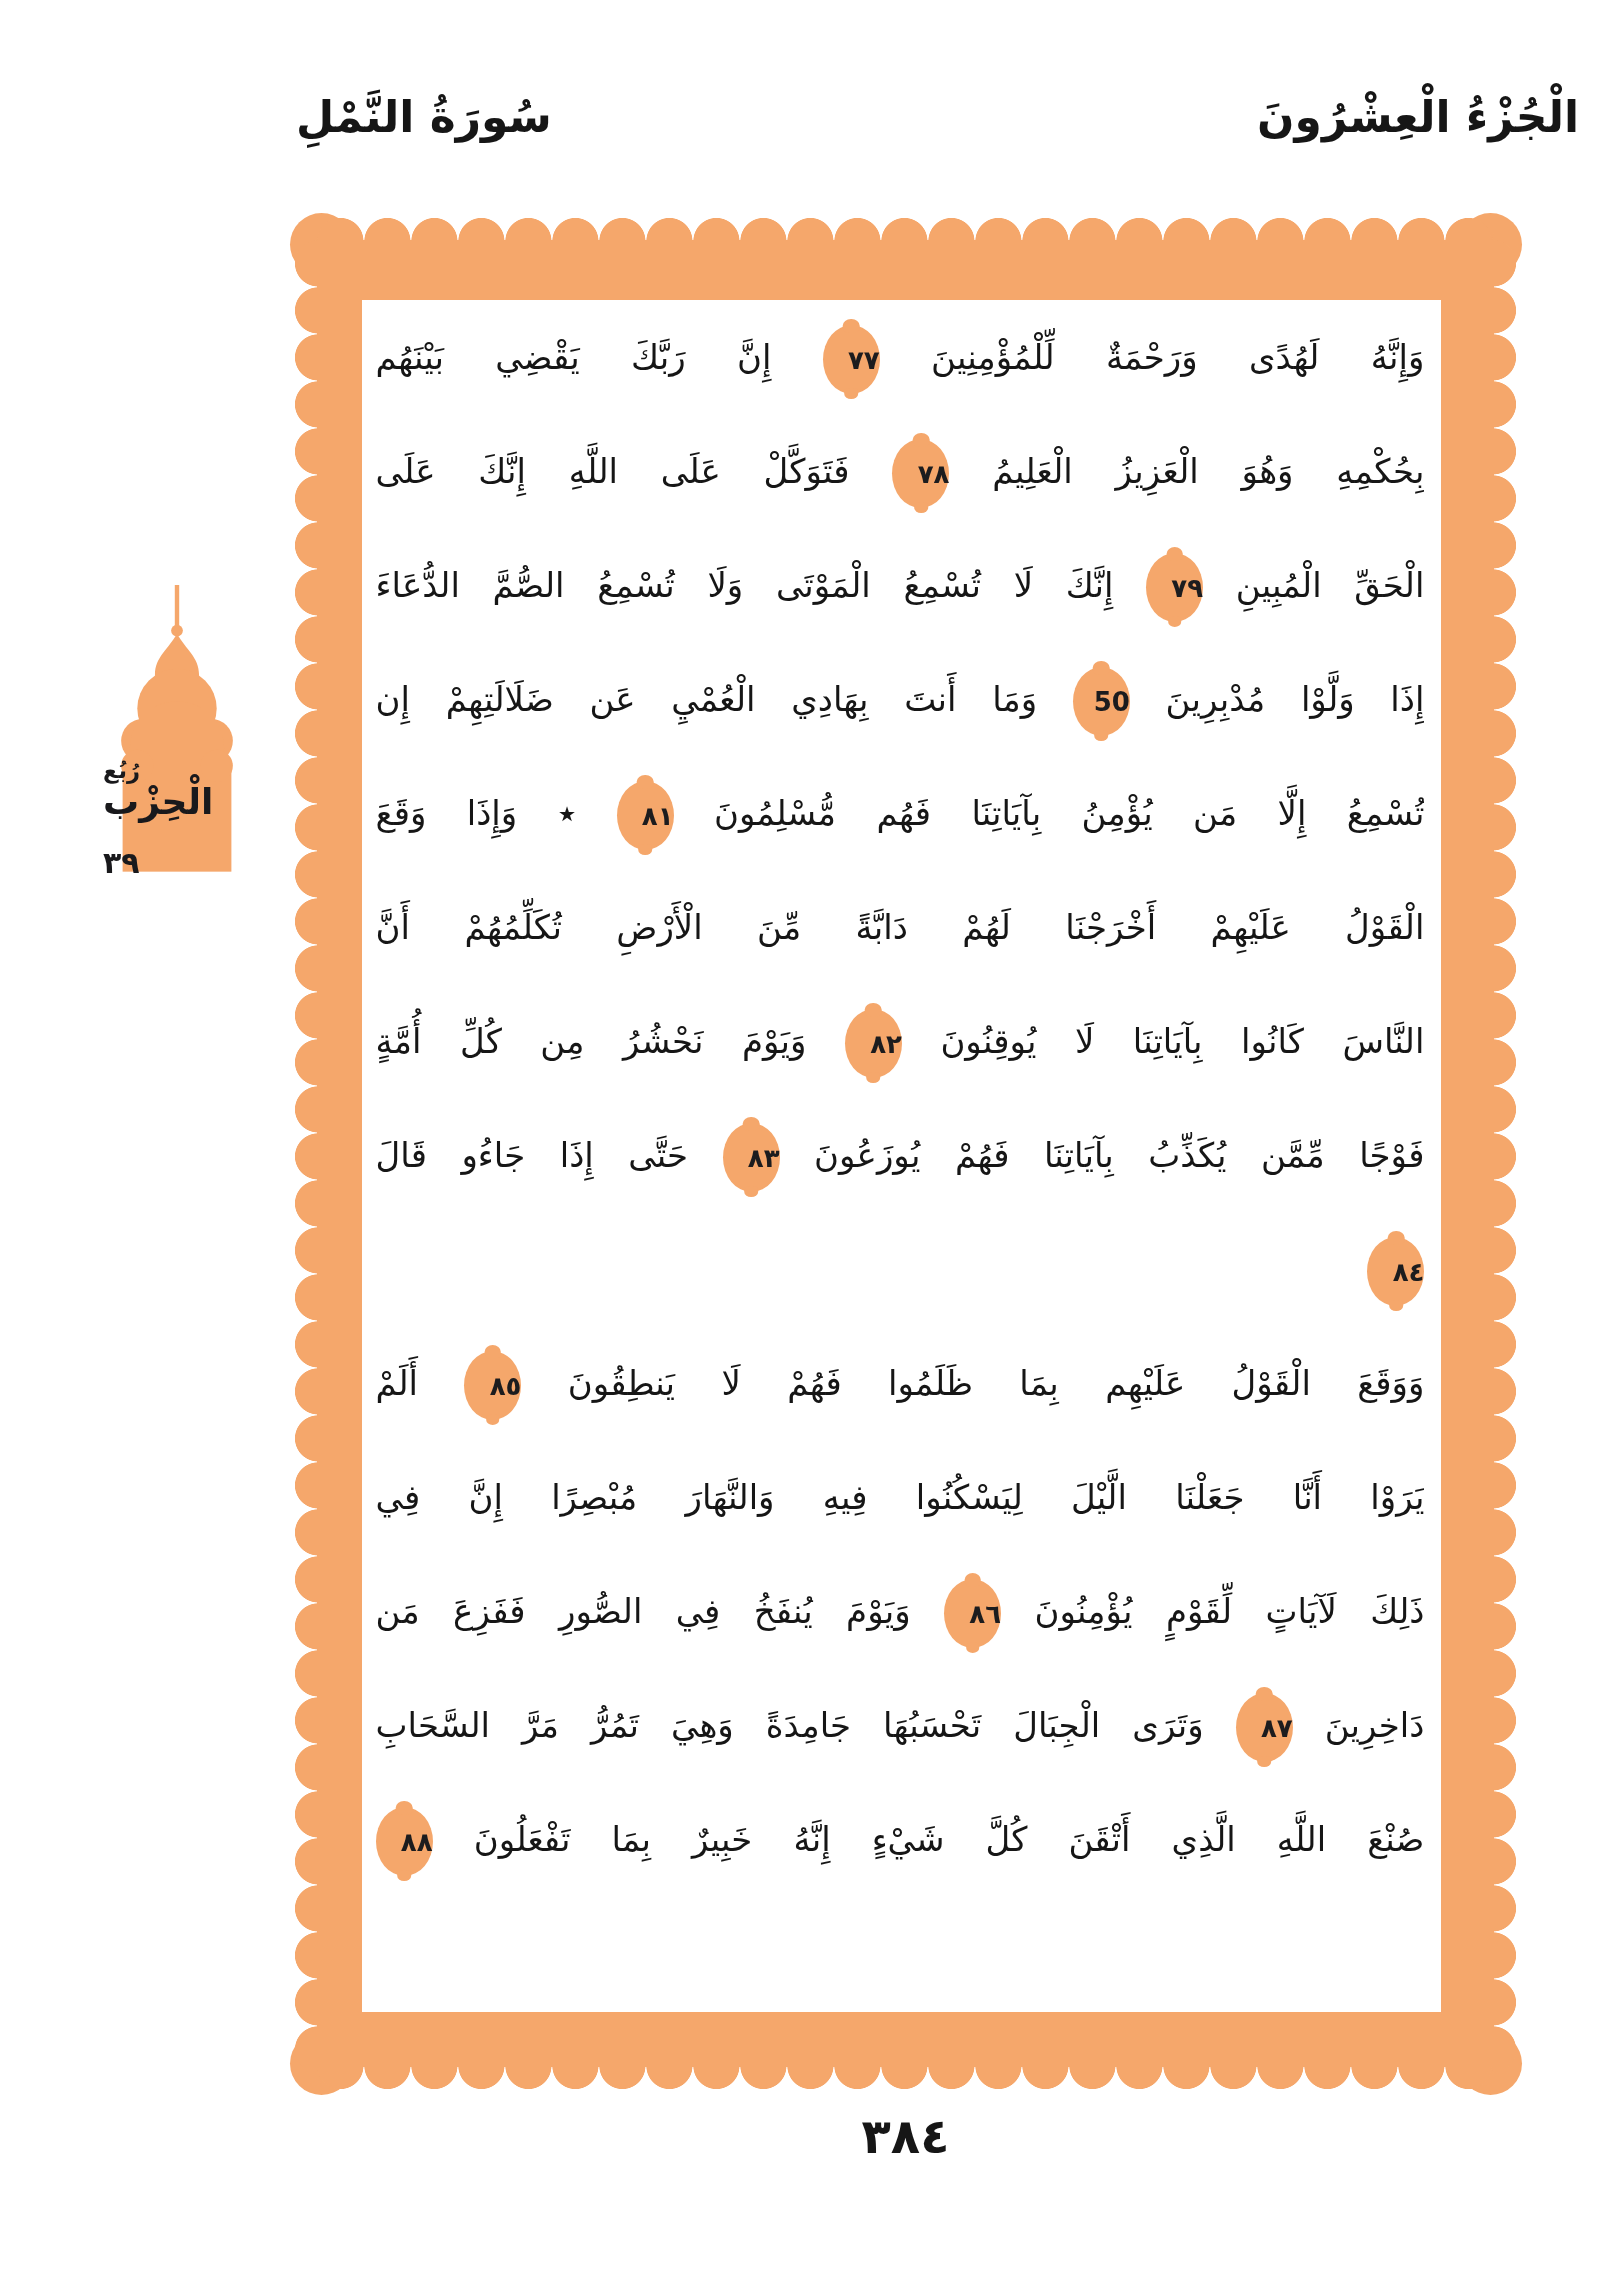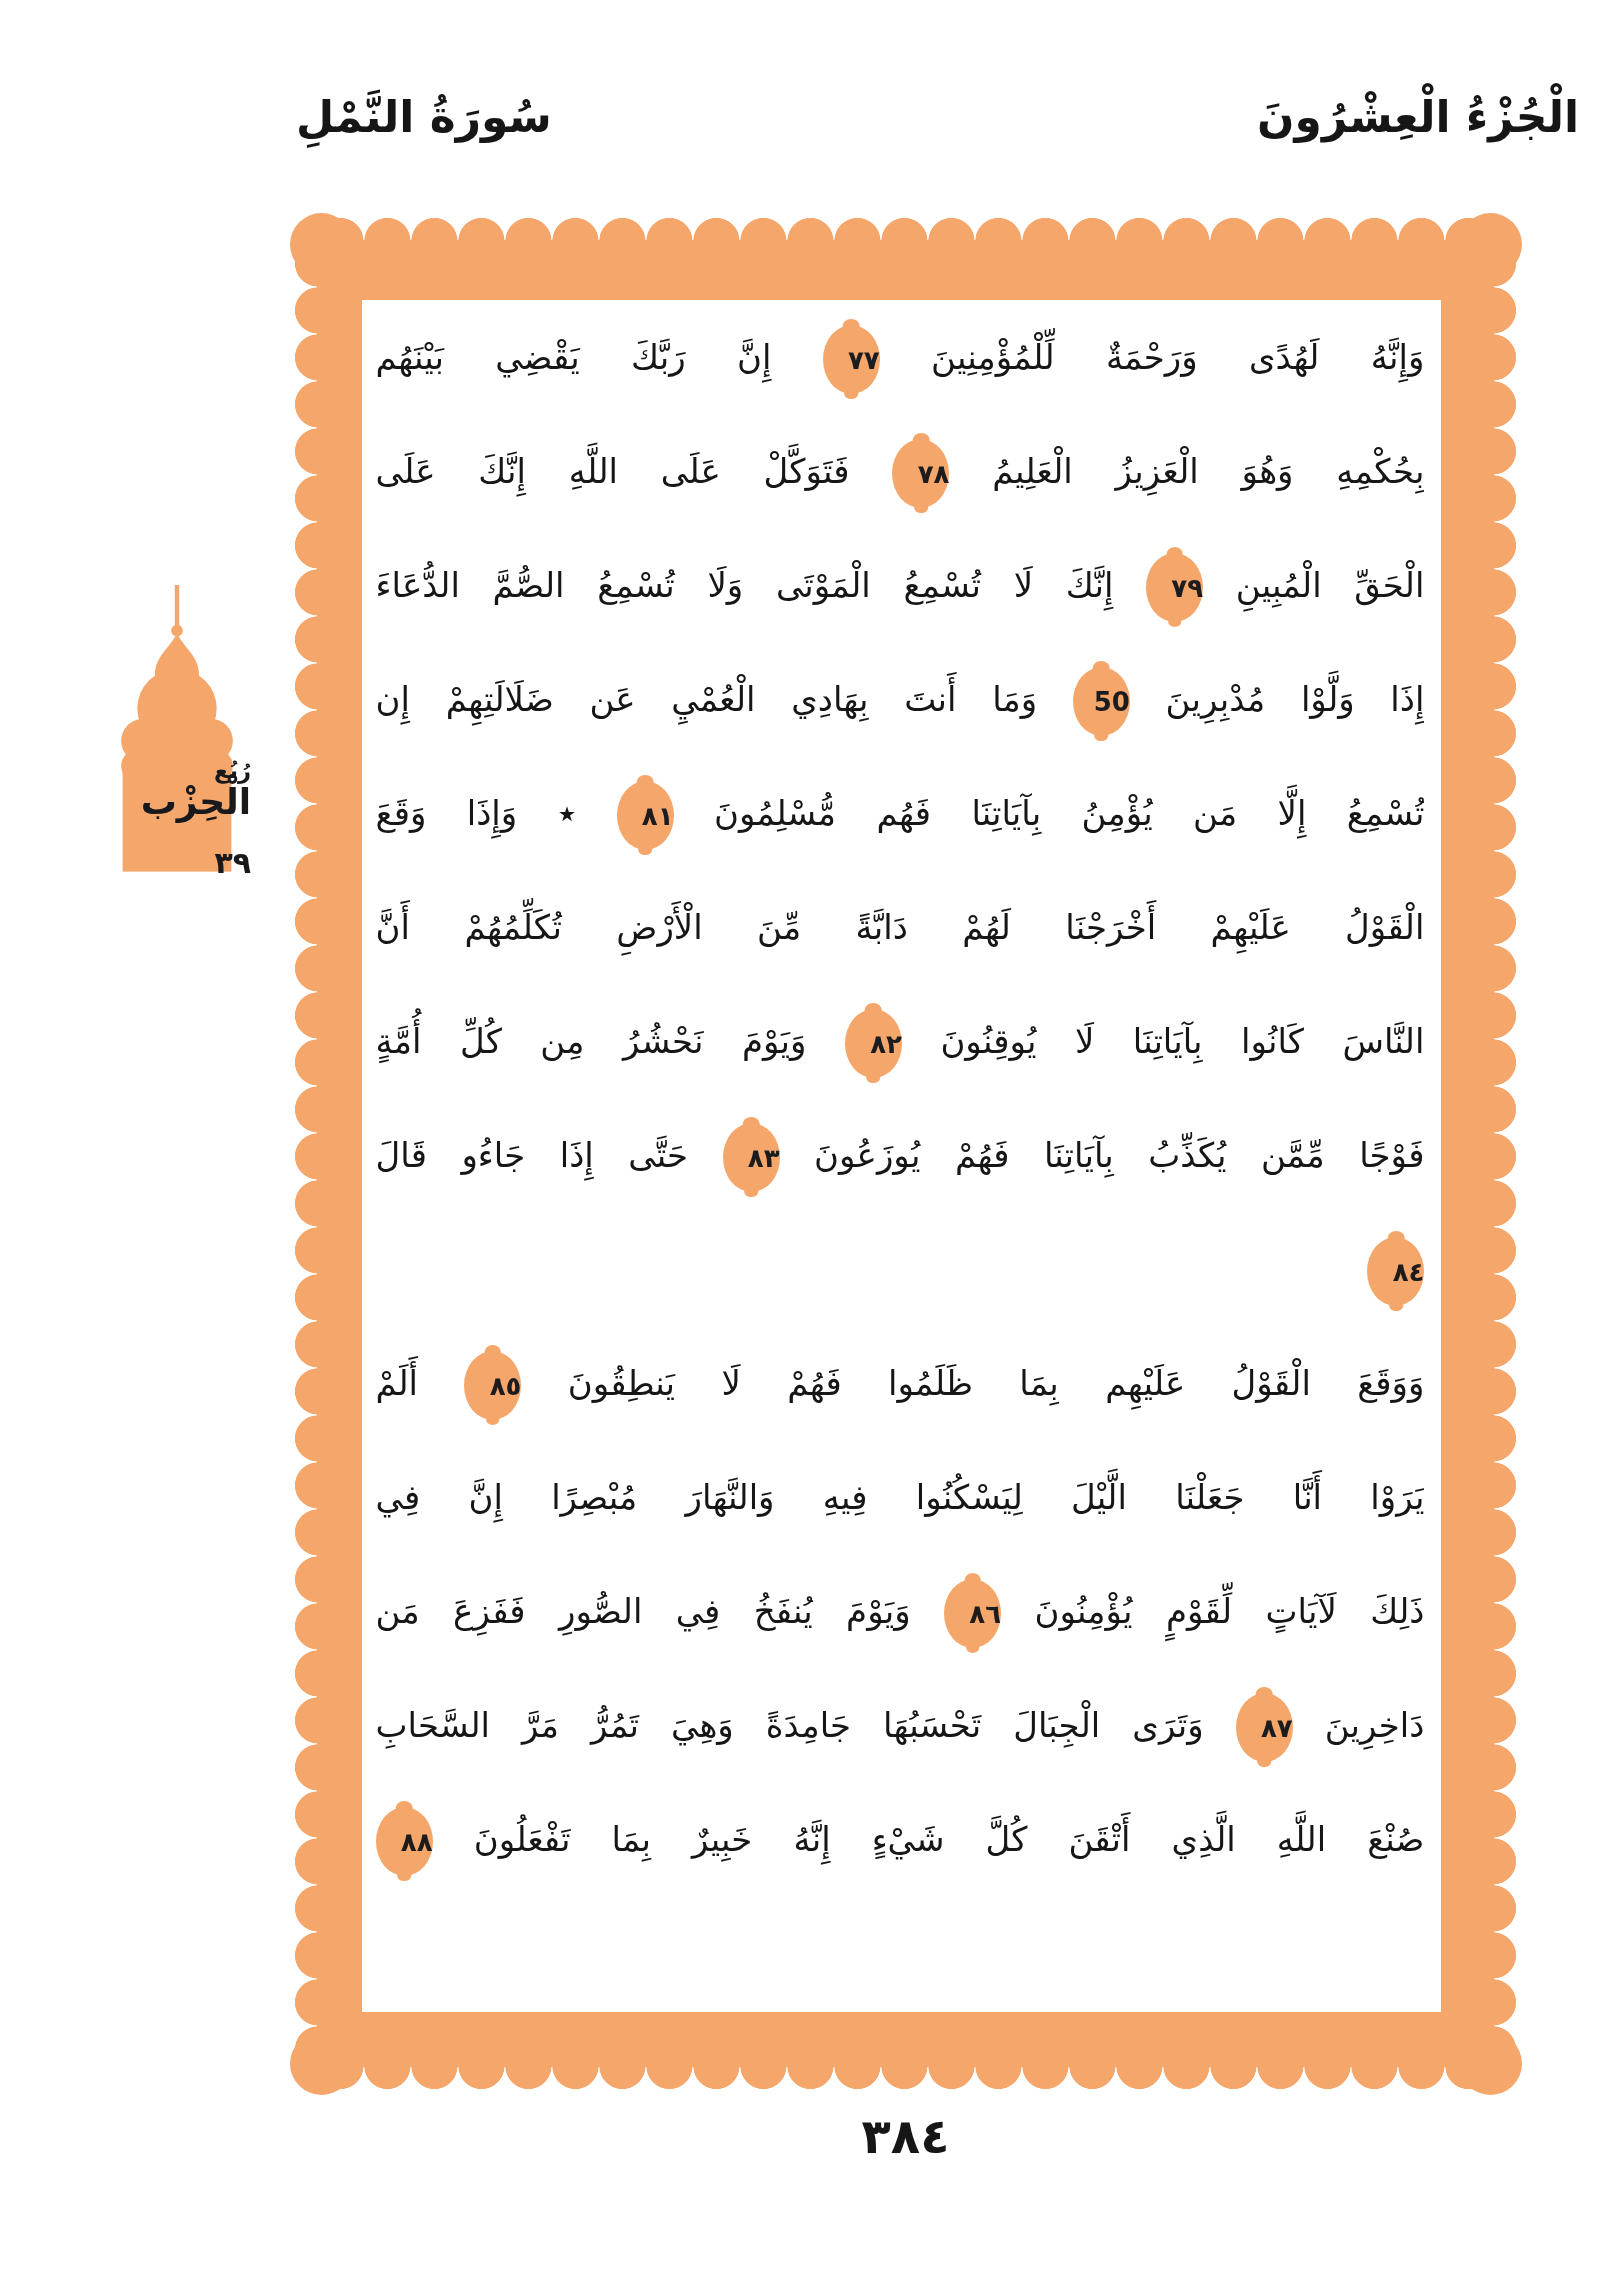--- a/index.html
+++ b/index.html
@@ -16,21 +16,21 @@
     font-size:44px; font-weight:700; direction:rtl;
   }
   .juz-title {
     position:absolute; right:26px; top:91px;
     font-size:44px; font-weight:700; direction:rtl;
   }
 
   
   .hizb-ornament { position:absolute; left:103px; top:585px; width:148px; height:294px; }
   .hizb-ornament svg { position:absolute; inset:0; width:100%; height:100%; }
-  .hizb-text { position:absolute; left:0; width:100%; text-align:right; direction:rtl; color:#19191c; }
+  .hizb-text { position:absolute; left:0; width:100%; text-align:left; direction:rtl; color:#19191c; }
   .hizb-quarter { top:172px; font-size:22.7px; font-weight:700; }
   .hizb-word    { top:196px; font-size:36px; font-weight:700; }
   .hizb-num     { top:260px; font-size:30px; font-weight:700; }
 
   
   .frame { position:absolute; left:294px; top:217px; width:1223px; height:1873px; }
   .frame .band { position:absolute; inset:22.7px; background:var(--accent); }
   .frame .corner { position:absolute; width:63px; height:63px; border-radius:50%; background:var(--accent); }
   .corner.tl { left:-4.5px;  top:-4.5px; }
   .corner.tr { right:-4.5px; top:-4.5px; }

